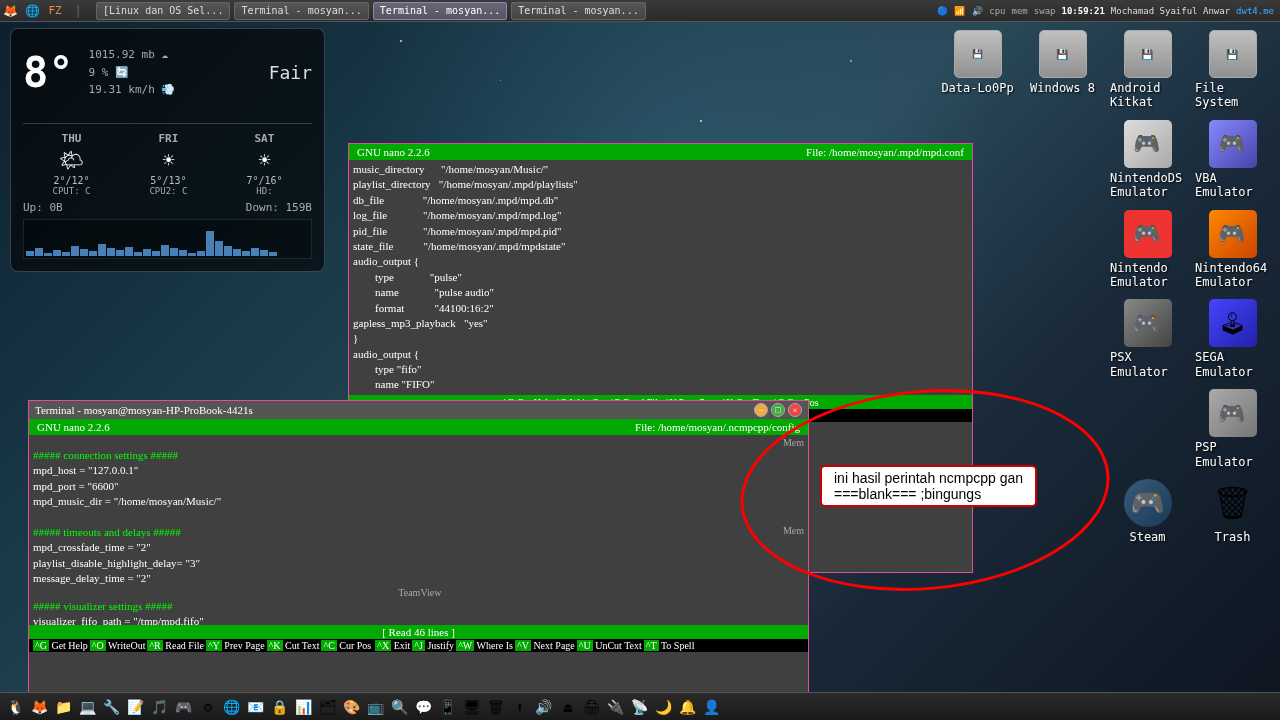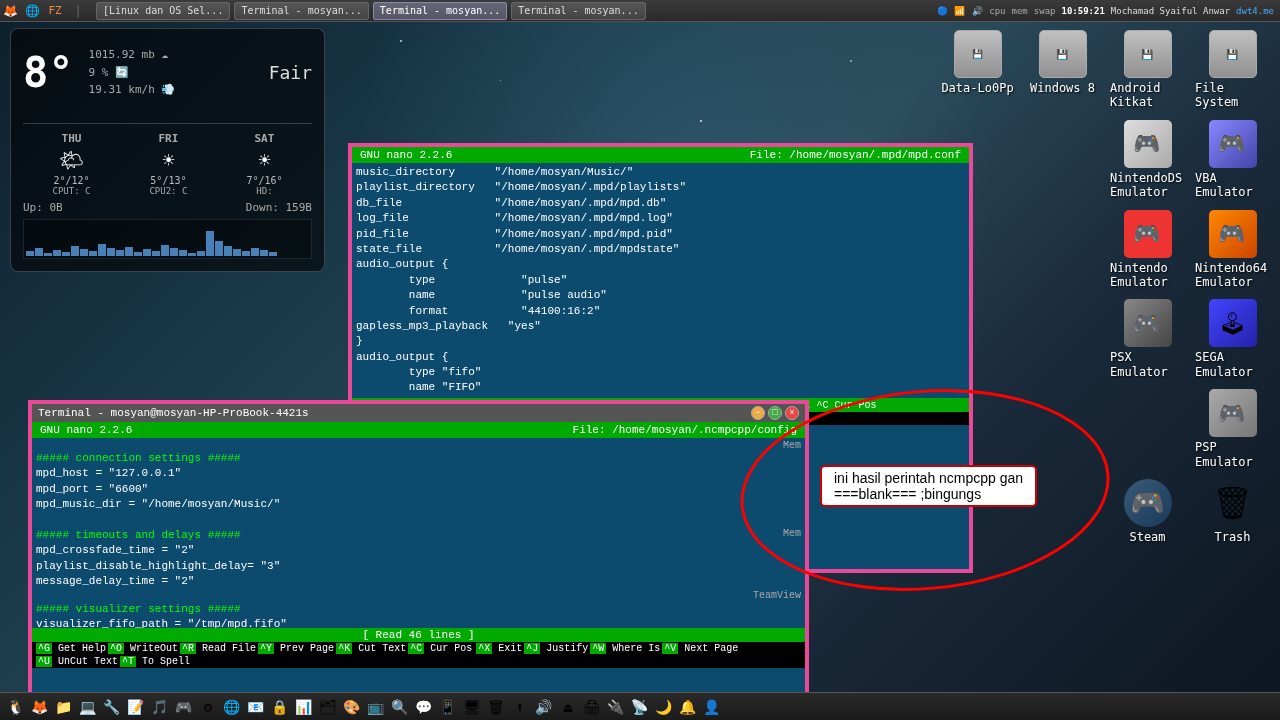--- a/index.html
+++ b/index.html
@@ -258,25 +258,25 @@
     }
 
     .chart-bar {
       background: rgba(100,180,255,0.7);
       width: 8px;
     }
 
     
     .nano-window {
       position: absolute;
-      border: 4px solid #ec4899;
-      background: #0c4a6e;
+      border: 1px solid #ec4899;
+      background: #404040;
       color: #fff;
       font-size: 11px;
-      font-family: Liberation Mono, monospace;
+      font-family: Liberation Serif, serif;
       z-index: 200;
     }
 
     .nano-titlebar {
       background: #555;
       color: #fff;
       font-size: 11px;
       padding: 2px 6px;
       display: flex;
       justify-content: space-between;
@@ -688,21 +688,21 @@
     <div class="nano-line white">mpd_port = "6600"</div>
     <div class="nano-line white">mpd_music_dir = "/home/mosyan/Music/"</div>
     <div class="nano-line white">&nbsp;</div>
     <div style="display:flex;justify-content:space-between">
       <span class="nano-line green">##### timeouts and delays #####</span>
       <span style="color:#aaa;font-size:10px">Mem</span>
     </div>
     <div class="nano-line white">mpd_crossfade_time = "2"</div>
     <div class="nano-line white">playlist_disable_highlight_delay= "3"</div>
     <div class="nano-line white">message_delay_time = "2"</div>
-    <div style="display:flex;justify-content:space-between">
+    <div style="display:flex;justify-content:center">
       <span>&nbsp;</span>
       <span style="color:#aaa;font-size:10px">TeamView</span>
     </div>
     <div class="nano-line green">##### visualizer settings #####</div>
     <div class="nano-line white">visualizer_fifo_path = "/tmp/mpd.fifo"</div>
 
   </div>
   <div class="nano-statusbar">
     <span>[ Read 46 lines ]</span>
   </div>

